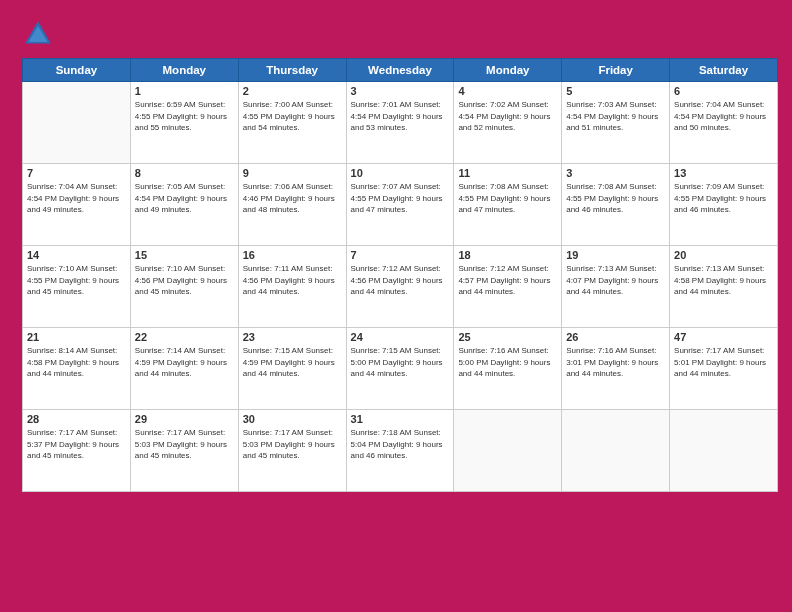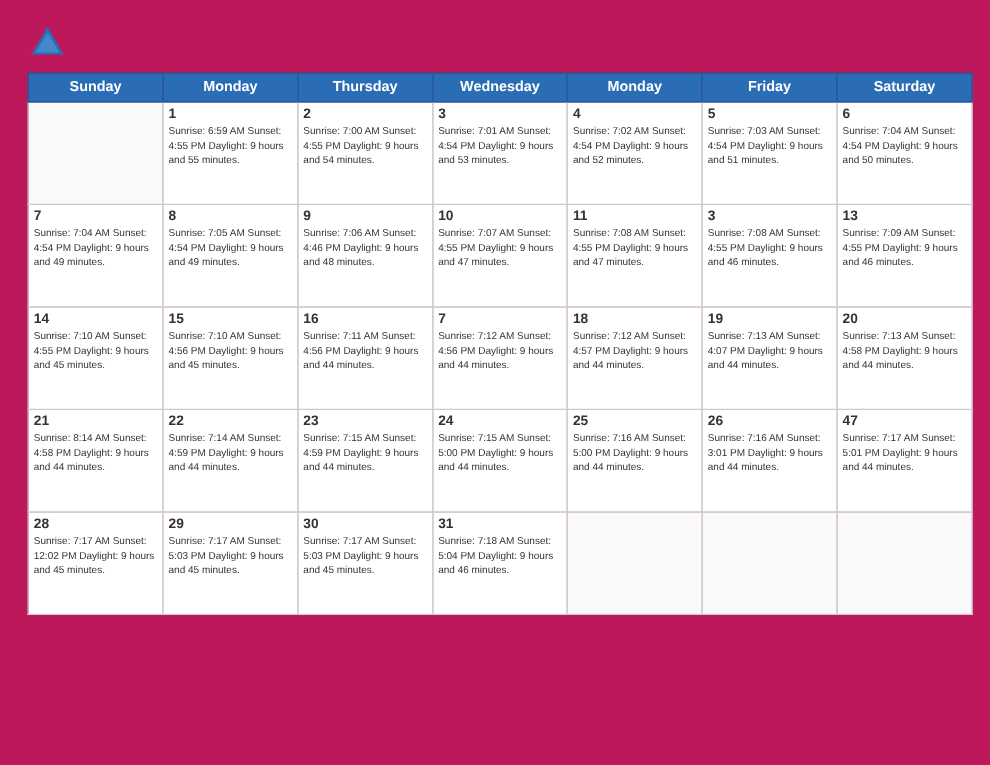--- a/index.html
+++ b/index.html
@@ -328,21 +328,21 @@
             <div class="day-info">Sunrise: 7:17 AM
 Sunset: 5:01 PM
 Daylight: 9 hours
 and 44 minutes.</div>
           </td>
         </tr>
         <tr>
           <td>
             <span class="day-num">28</span>
             <div class="day-info">Sunrise: 7:17 AM
-Sunset: 12:02 PM
+Sunset: 5:37 PM
 Daylight: 9 hours
 and 45 minutes.</div>
           </td>
           <td>
             <span class="day-num">29</span>
             <div class="day-info">Sunrise: 7:17 AM
 Sunset: 5:03 PM
 Daylight: 9 hours
 and 45 minutes.</div>
           </td>

